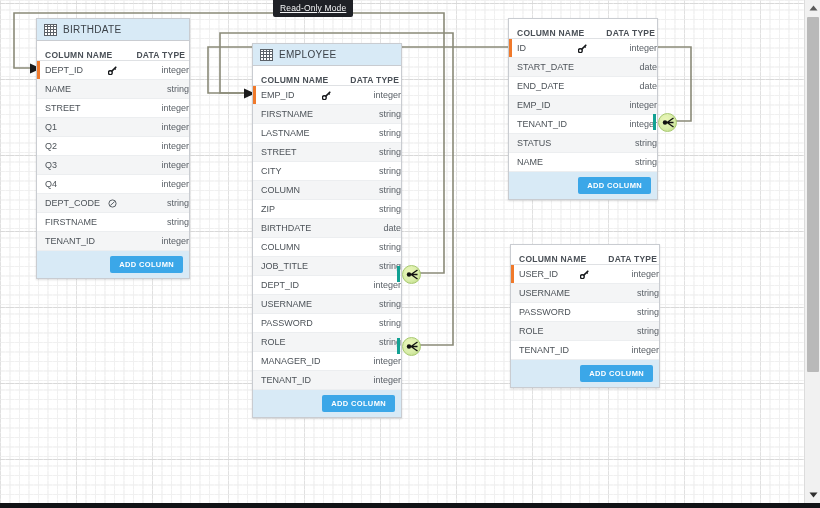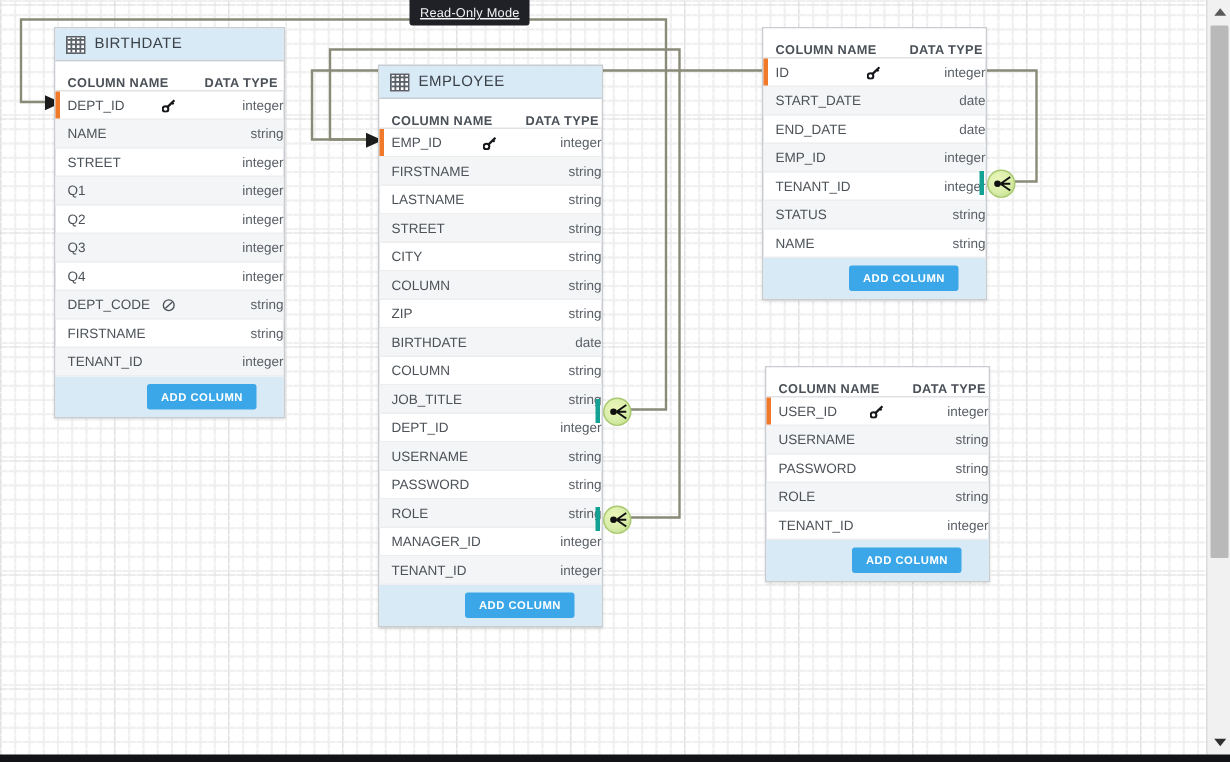--- a/index.html
+++ b/index.html
@@ -79,21 +79,21 @@
     padding-left:8px;display:flex;align-items:center;
     justify-content:space-between;padding-right:7px;box-sizing:border-box;
   }
   .row .c2{padding-left:7px;box-sizing:border-box;color:#5a6067;text-align:right;}
   .pkbar{
     position:absolute;left:0;top:0;bottom:0;width:3px;background:#f0792a;
   }
   .keyicon{width:9px;height:9px;display:block;}
   .ent-foot{
     height:27px;background:#d8eaf6;display:flex;align-items:center;
-    justify-content:flex-end;padding-right:18px;
+    justify-content:flex-end;padding-right:6px;
   }
   .add-col{
     background:#3ba7e8;color:#ffffff;border:none;
     font-size:7.5px;letter-spacing:.35px;font-weight:bold;
     padding:4px 9px;border-radius:2px;cursor:pointer;
     font-family:"Liberation Sans",sans-serif;
   }
 
   
   .fk-dot{

